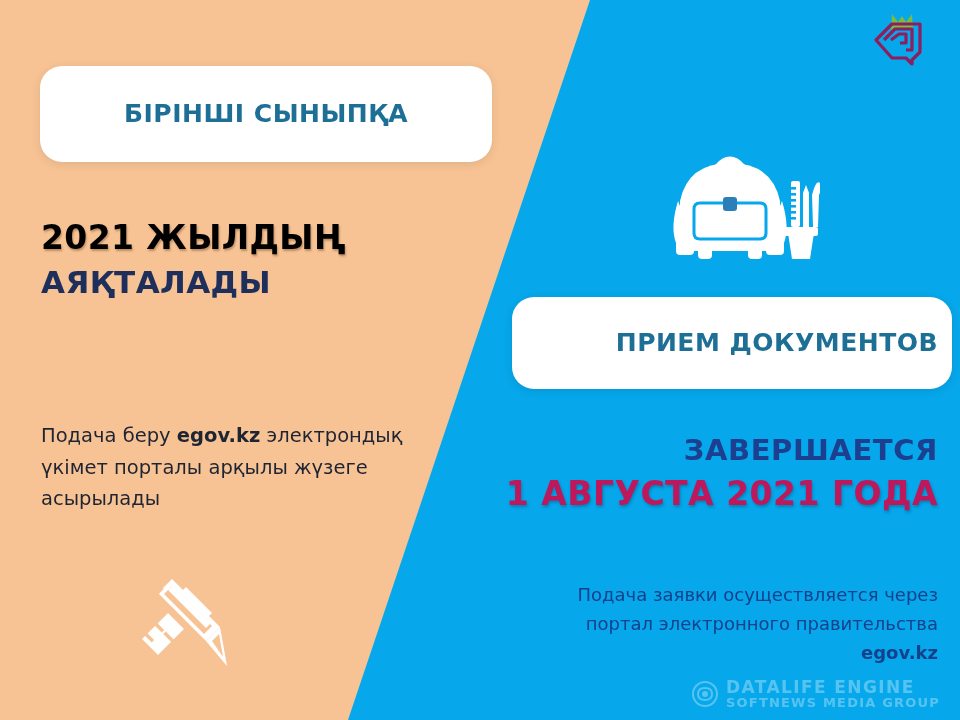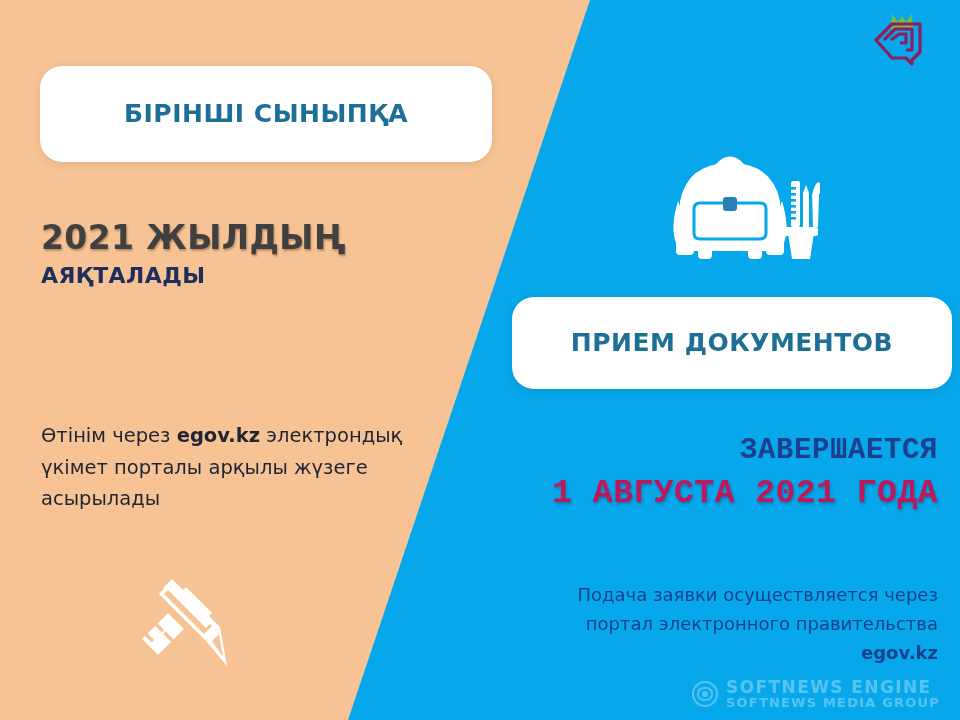--- a/index.html
+++ b/index.html
@@ -47,43 +47,44 @@
     font-size:25px;
     padding:0 14px;
     box-sizing:border-box;
   }
   
   #ru-pill{
     left:512px;top:297px;width:440px;height:92px;
     font-size:25px;
     padding:0 14px;
     box-sizing:border-box;
+    justify-content:flex-end;
   }
   .pill span{display:block;}
 
   
   #kz-headline{
     position:absolute;
     left:41px;top:215px;
     width:380px;
     font-size:33px;
     font-weight:700;
     line-height:1.40;
     letter-spacing:.4px;
     text-transform:uppercase;
   }
   #kz-headline .lw{
-    color:#404040;
+    color:#000000;
     text-shadow:1px 2px 2px rgba(120,80,45,.45);
     display:block;
   }
   #kz-headline .ld{
     color:#1f2f5c;
     display:block;
-    font-size:22px;
+    font-size:31px;
   }
 
   
   #kz-body{
     position:absolute;
     left:41px;top:420px;
     width:400px;
     font-size:19.5px;
     line-height:1.62;
     color:#1f2433;
@@ -92,21 +93,20 @@
   #kz-body b{font-weight:700;}
 
   
   #ru-headline{
     position:absolute;
     right:22px;top:432px;
     width:520px;
     text-align:right;
     text-transform:uppercase;
     line-height:1.30;
-    font-family:Liberation Mono, monospace;
   }
   #ru-headline .rd{
     display:block;
     color:#1c3f8f;
     font-size:29px;
     font-weight:700;
     letter-spacing:.6px;
   }
   #ru-headline .rw{
     display:block;
@@ -164,21 +164,21 @@
       <span>БІРІНШІ СЫНЫПҚА</span>
     </div>
   </div>
 
   <div id="kz-headline">
     <span class="lw">2021 ЖЫЛДЫҢ</span>
     <span class="ld">АЯҚТАЛАДЫ</span>
   </div>
 
   <div id="kz-body">
-    <span>Өтінім через </span><b>egov.kz</b><span> электрондық үкімет порталы арқылы жүзеге асырылады</span>
+    <span>Подача беру </span><b>egov.kz</b><span> электрондық үкімет порталы арқылы жүзеге асырылады</span>
   </div>
 
   <div id="pencil-ruler-icon">
     <svg width="104" height="112" viewBox="0 0 104 112" fill="none">
       <g fill="#ffffff">
 
         <path d="M12 74 L40 46 L58 64 L30 92 Z" fill="#ffffff"></path>
         <path d="M12 74 L40 46 L58 64 L30 92 Z" fill="none" stroke="#f7c394" stroke-width="3"></path>
         <rect x="19" y="66" width="3.5" height="12" transform="rotate(-45 20.7 72)" fill="#f7c394"></rect>
         <rect x="29" y="56" width="3.5" height="12" transform="rotate(-45 30.7 62)" fill="#f7c394"></rect>
@@ -267,18 +267,18 @@
     </svg>
   </div>
 
   <div id="watermark">
     <svg width="26" height="26" viewBox="0 0 26 26">
       <circle cx="13" cy="13" r="12" fill="none" stroke="#ffffff" stroke-width="2"></circle>
       <path d="M13 7 q7 0 7 6 q0 6 -7 6 q-7 0 -7 -6 q0 -6 7 -6 Z" fill="none" stroke="#ffffff" stroke-width="2"></path>
       <circle cx="13" cy="13" r="3" fill="#ffffff"></circle>
     </svg>
     <div class="wm-text">
-      <div class="wm-title">SOFTNEWS ENGINE</div>
+      <div class="wm-title">DATALIFE ENGINE</div>
       <div class="wm-sub">SOFTNEWS MEDIA GROUP</div>
     </div>
   </div>
 
 </div>
 
 </body></html>

